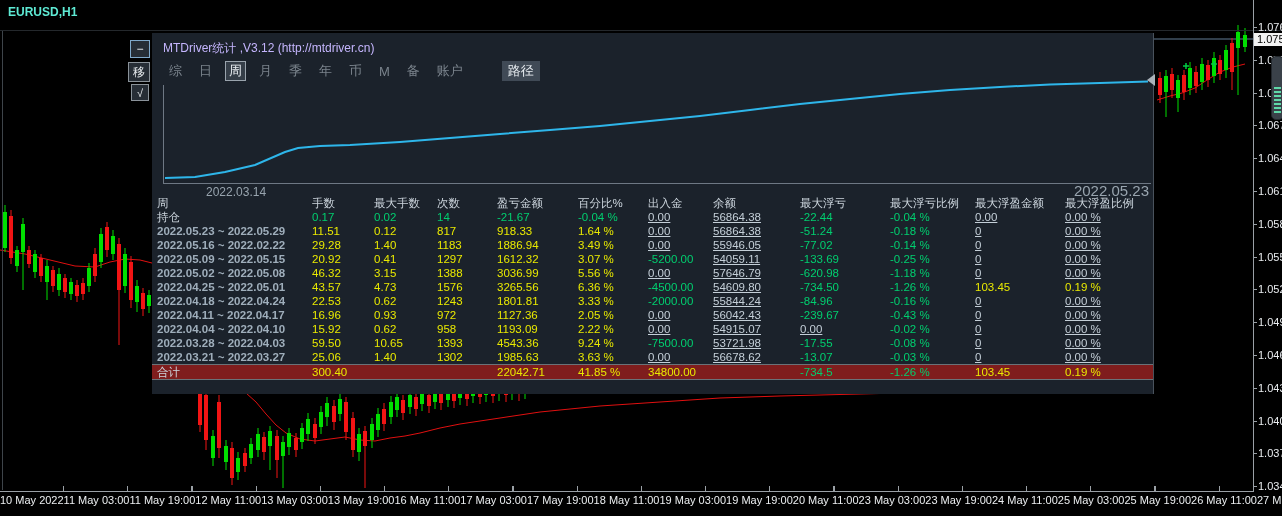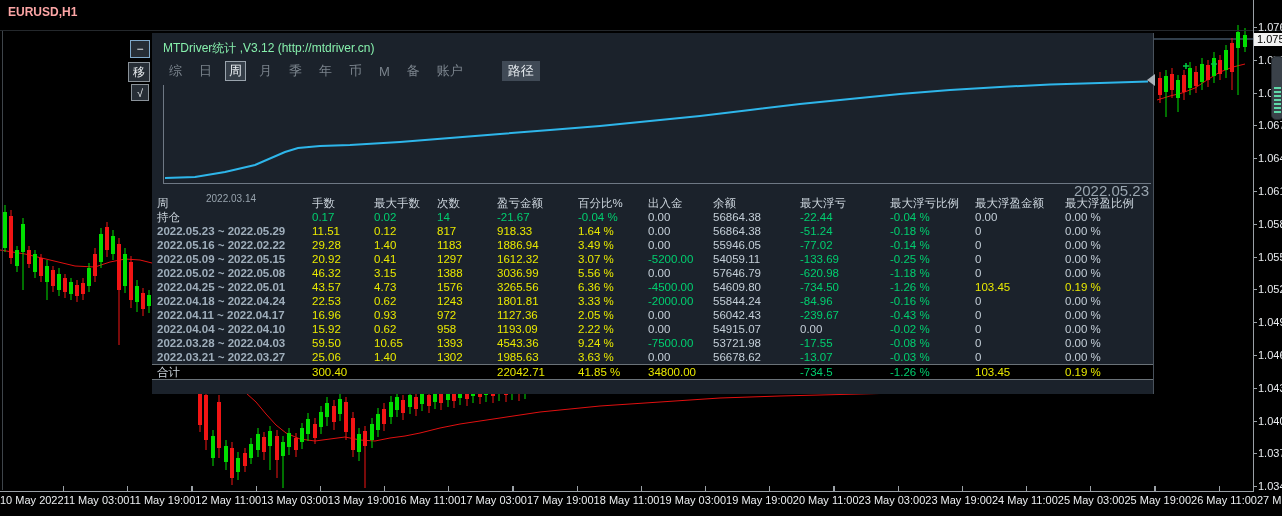--- a/index.html
+++ b/index.html
@@ -1,20 +1,20 @@
 <!DOCTYPE html>
 <html><head>
 <meta charset="utf-8">
 <style>
   html,body{margin:0;padding:0;background:#000;}
   .screen{position:relative;width:1282px;height:516px;background:#000;overflow:hidden;
           font-family:"Liberation Sans",sans-serif;}
   
   #bg{position:absolute;left:0;top:0;z-index:1;}
-  .symbol{position:absolute;left:8px;top:5px;color:#fca5a5;font-size:12px;font-weight:bold;z-index:2;}
+  .symbol{position:absolute;left:8px;top:5px;color:#5eead4;font-size:12px;font-weight:bold;z-index:2;}
   .topline{position:absolute;left:0;top:30px;width:1282px;height:1px;background:#24282c;z-index:1;}
   .leftline{position:absolute;left:2px;top:31px;width:1px;height:459px;background:#3e444a;z-index:1;}
   
   .vaxis-line{position:absolute;left:1253px;top:0;width:1px;height:491px;background:#9aa0a6;z-index:2;}
   .haxis-line{position:absolute;left:0;top:491px;width:1254px;height:1px;background:#9aa0a6;z-index:2;}
   .haxis-ticks{position:absolute;left:0;top:486px;width:1254px;height:5px;z-index:2;
      background:repeating-linear-gradient(90deg,transparent 0 63px,#9aa0a6 63px 64.2px);}
   #price-labels{position:absolute;left:1258px;top:0;z-index:2;}
   .plabel{position:absolute;color:#e9ecef;font-size:11px;white-space:nowrap;}
   .plabel::before{content:"";position:absolute;left:-5px;top:6px;width:4px;height:1px;background:#9aa0a6;}
@@ -31,42 +31,42 @@
   
   .panel-btns{position:absolute;left:128px;top:38px;z-index:3;}
   .pbtn{position:absolute;display:flex;align-items:center;justify-content:center;
      color:#e8ecef;background:#262d35;cursor:pointer;}
   .pbtn.minus{left:2px;top:2px;width:18px;height:16px;border:1px solid #7fa8c9;font-size:12px;}
   .pbtn.move {left:0;top:24px;width:20px;height:18px;border:1px solid #8a9299;font-size:12px;}
   .pbtn.check{left:3px;top:46px;width:16px;height:15px;border:1px solid #8a9299;font-size:11px;}
   
   .panel{position:absolute;left:152px;top:33px;width:1001px;height:361px;background:#1b222b;
      z-index:3;border-right:1px solid #49525c;}
-  .panel-title{position:absolute;left:11px;top:7px;color:#86efac;font-size:12px;}
+  .panel-title{position:absolute;left:11px;top:7px;color:#c4b5fd;font-size:12px;}
   .tabs{position:absolute;left:13px;top:28px;display:flex;align-items:center;gap:9px;height:20px;}
   .tab{color:#7a838c;font-size:13px;padding:1px 4px;cursor:pointer;}
   .tab.sel{color:#e9eef2;background:#353e48;border:1px solid #9aa4ad;padding:0 3px;}
   .path-btn{margin-left:26px;color:#e9eef2;background:#404a56;font-size:13px;
      padding:1px 6px;cursor:pointer;}
   #equity{position:absolute;left:0;top:0;}
   .axis-v{position:absolute;left:11px;top:52px;width:1px;height:99px;background:#6e7884;}
   .axis-h{position:absolute;left:11px;top:150px;width:988px;height:1px;background:#6e7884;}
-  .lbl-start{position:absolute;left:54px;top:160px;color:#98a4ae;font-size:10px;}
+  .lbl-start{position:absolute;left:54px;top:152px;color:#98a4ae;font-size:12px;}
   .lbl-end{position:absolute;right:4px;top:149px;color:#98a4ae;font-size:15px;}
   
   #stats-table{position:absolute;left:0;top:163px;width:1001px;}
   .trow{display:grid;height:14px;line-height:14px;font-size:11.5px;white-space:nowrap;
      grid-template-columns:155px 62px 63px 60px 81px 70px 65px 87px 90px 85px 90px auto;}
   .trow > div{padding-left:5px;overflow:hidden;}
-  .trow.total{background:#000000;border-top:1px solid #6a7278;border-bottom:1px solid #6a7278;}
+  .trow.total{background:#7f1d1d;border-top:1px solid #6a7278;border-bottom:1px solid #6a7278;}
   .c-h{color:#cdd6de;}   
   .c-d{color:#9faebb;font-weight:bold;}   
   .c-y{color:#e9e900;}   
   .c-g{color:#00ce6f;}   
-  .c-w{color:#c4cfd8;}   
+  .c-w{color:#c4cfd8;text-decoration:underline;}   
   
   .panel-arrow{position:absolute;left:1147px;top:74px;width:0;height:0;z-index:4;
      border-top:6px solid transparent;border-bottom:6px solid transparent;
      border-right:8px solid #aab2ba;}
 </style>
 </head>
 <body>
 
 <div class="screen">
   <svg id="bg" width="1282" height="516" viewBox="0 0 1282 516">

